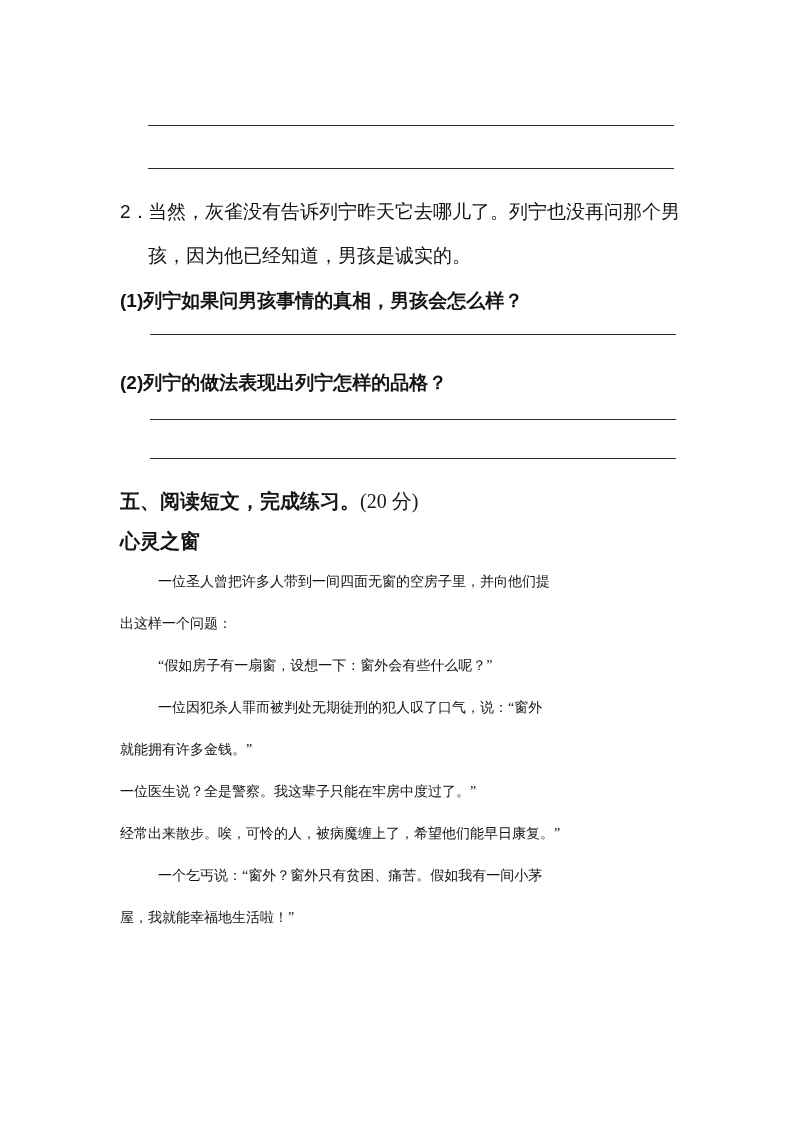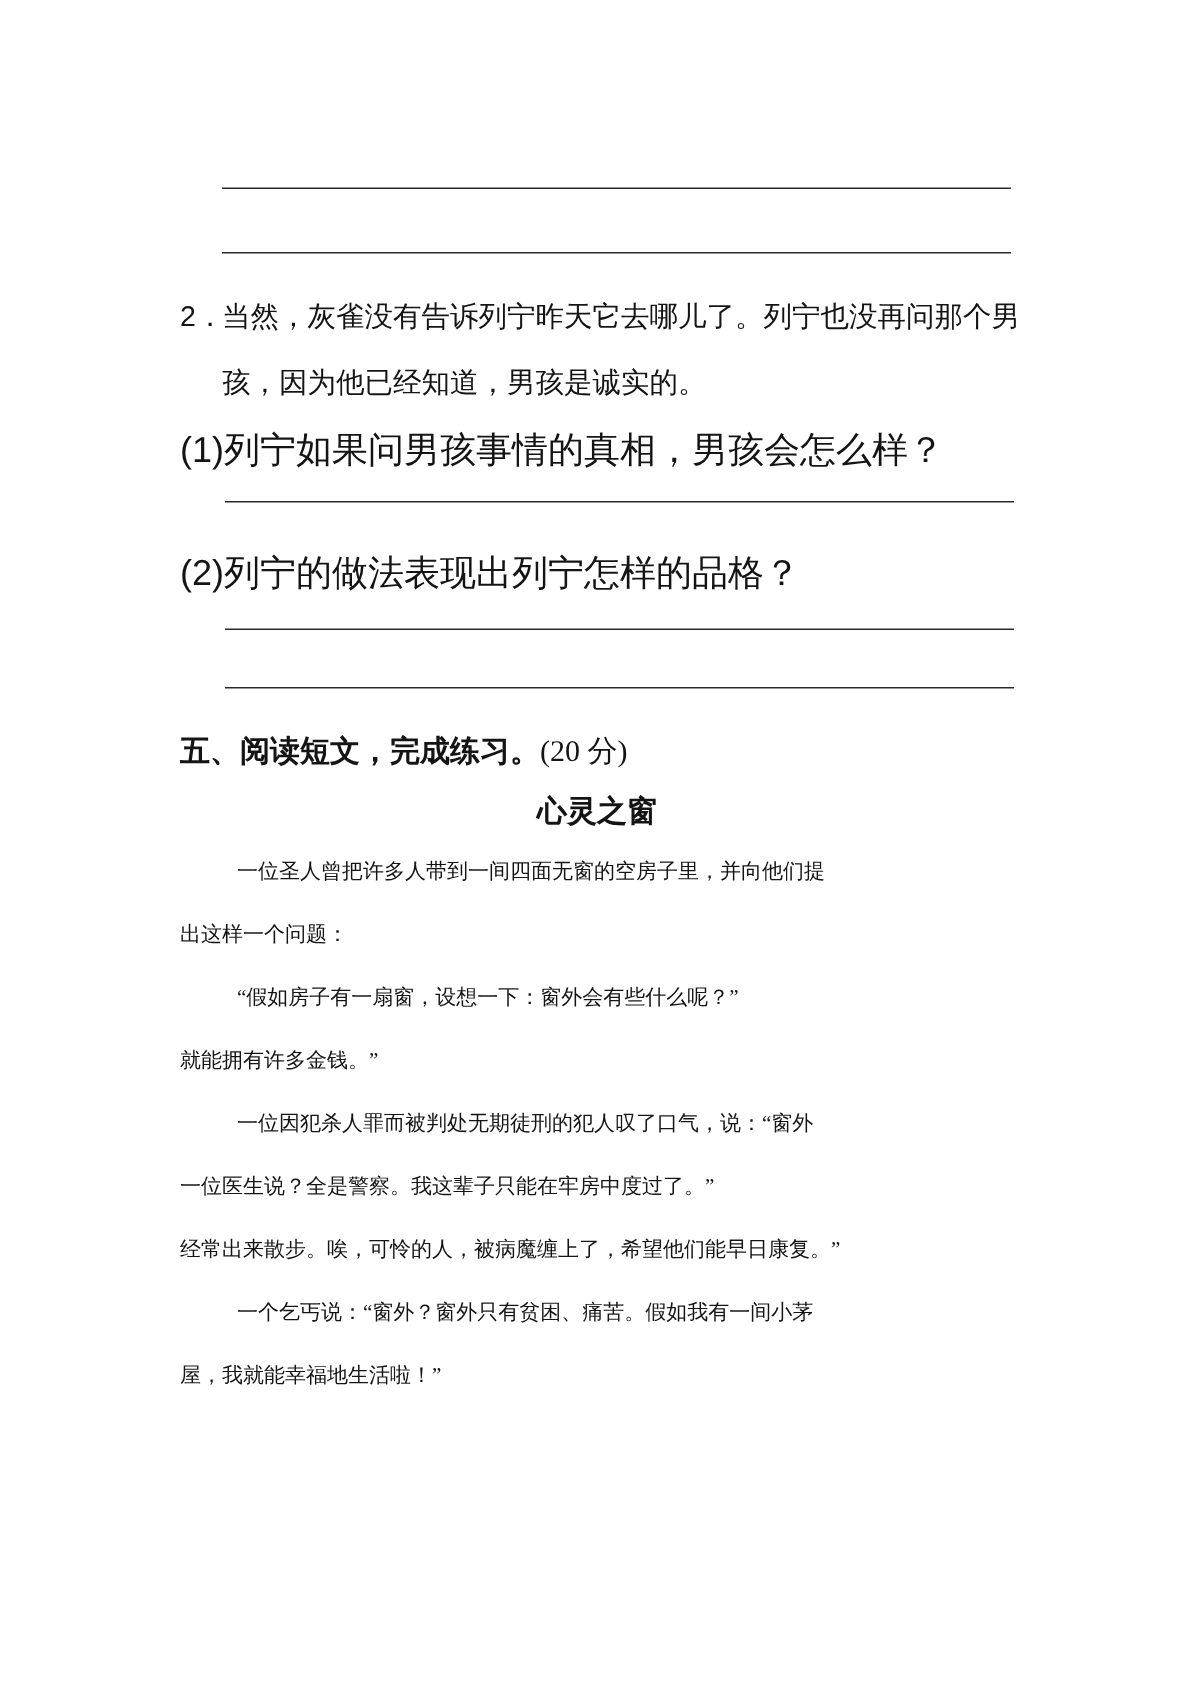--- a/index.html
+++ b/index.html
@@ -44,22 +44,22 @@
     width: 28px;
     flex: 0 0 28px;
     font-family: "Liberation Sans", sans-serif;
   }
   .item2 .body { flex: 1; }
   .kai-line { white-space: nowrap; }
 
   
   .question {
     font-family: "Liberation Sans", sans-serif;
-    font-weight: normal;
-    font-size: 24px;
+    font-weight: bold;
+    font-size: 19px;
     line-height: 40px;
     white-space: nowrap;
   }
   .q1 { margin-top: 3px; }
   .q2 { margin-top: 28px; }
 
   
   .section-head {
     margin-top: 22px;
     font-family: "Liberation Sans", sans-serif;
@@ -72,21 +72,21 @@
     font-family: "Liberation Serif", serif;
     font-weight: normal;
   }
 
   
   .passage-title {
     font-family: Liberation Sans, sans-serif;
     font-weight: bold;
     font-size: 20px;
     line-height: 40px;
-    text-align: center;
+    text-align: left;
   }
 
   
   .passage {
     font-size: 14px;
     line-height: 42px;
   }
   .pline { white-space: nowrap; }
   .pline.indent { padding-left: 38px; }
 </style>
@@ -117,22 +117,22 @@
     <div class="section-head">
       <span>五、阅读短文，完成练习。</span><span class="score">(20 分)</span>
     </div>
 
     <div class="passage-title">心灵之窗</div>
 
     <div class="passage">
       <div class="pline indent">一位圣人曾把许多人带到一间四面无窗的空房子里，并向他们提</div>
       <div class="pline">出这样一个问题：</div>
       <div class="pline indent">“假如房子有一扇窗，设想一下：窗外会有些什么呢？”</div>
+      <div class="pline indent">一位因犯杀人罪而被判处无期徒刑的犯人叹了口气，说：“窗外</div>
       <div class="pline">就能拥有许多金钱。”</div>
-      <div class="pline indent">一位因犯杀人罪而被判处无期徒刑的犯人叹了口气，说：“窗外</div>
       <div class="pline">一位医生说？全是警察。我这辈子只能在牢房中度过了。”</div>
       <div class="pline">经常出来散步。唉，可怜的人，被病魔缠上了，希望他们能早日康复。”</div>
       <div class="pline indent">一个乞丐说：“窗外？窗外只有贫困、痛苦。假如我有一间小茅</div>
       <div class="pline">屋，我就能幸福地生活啦！”</div>
     </div>
 
   </div>
 </div>
 
 </body></html>

